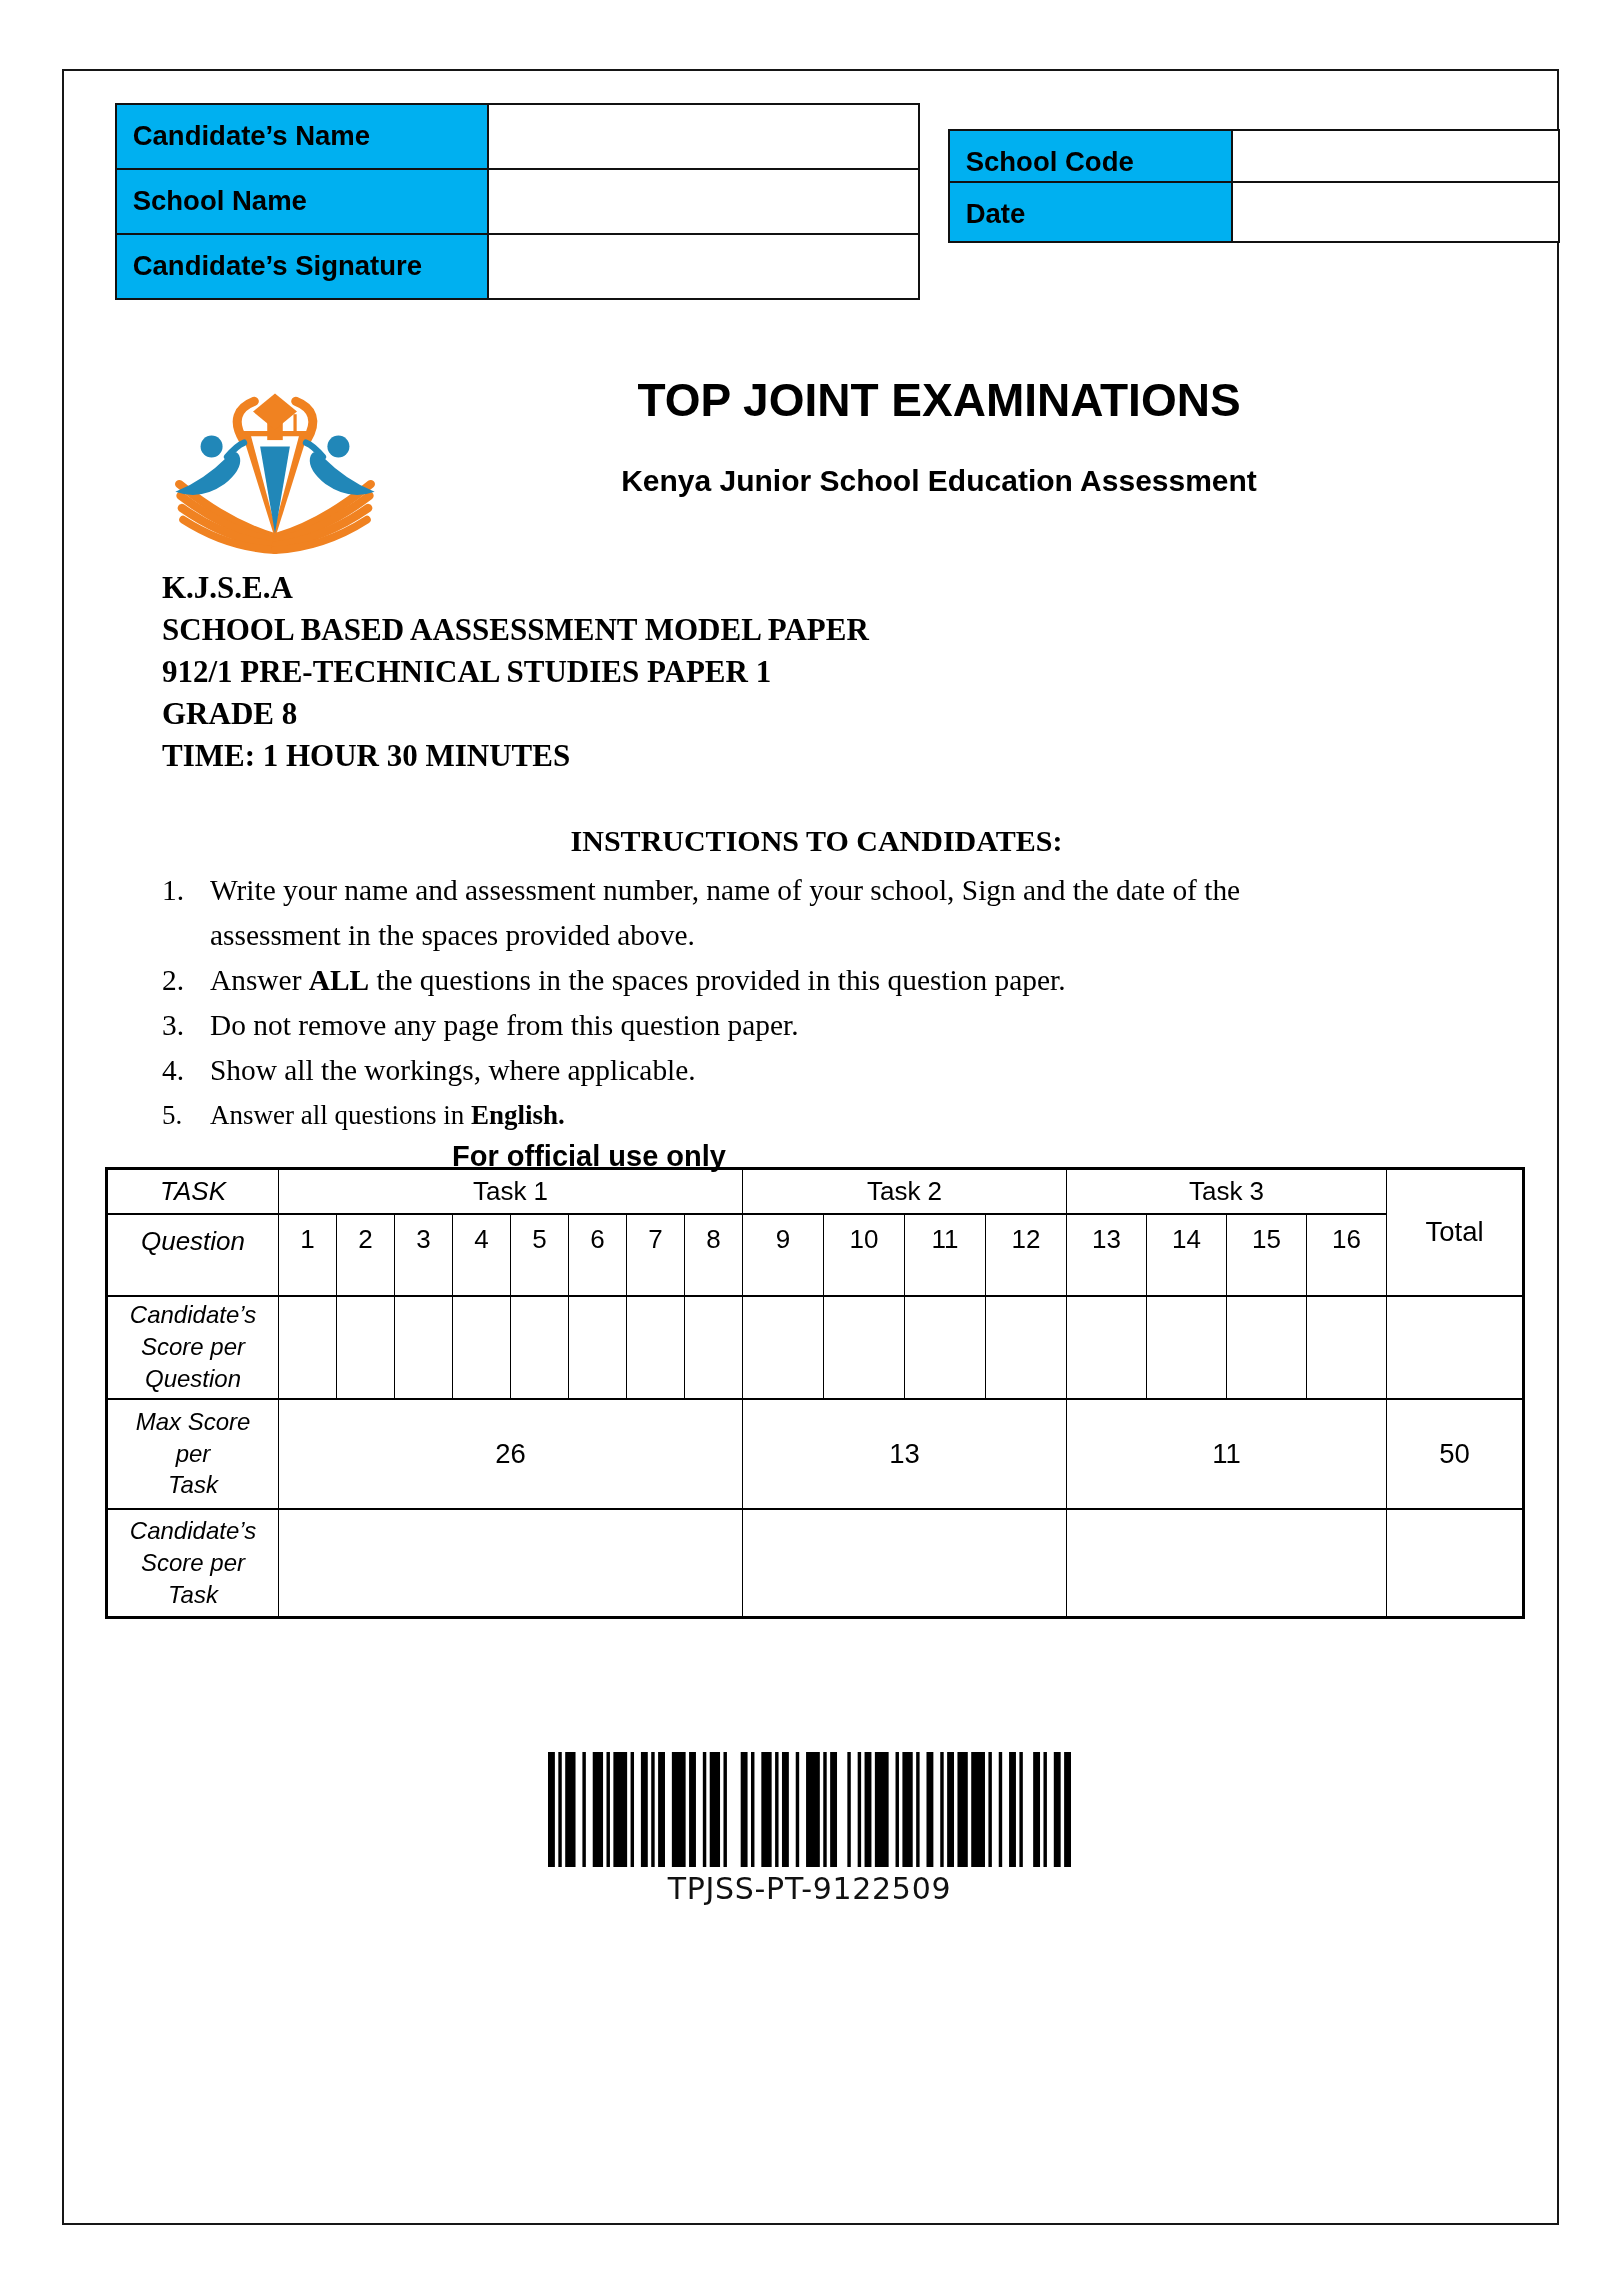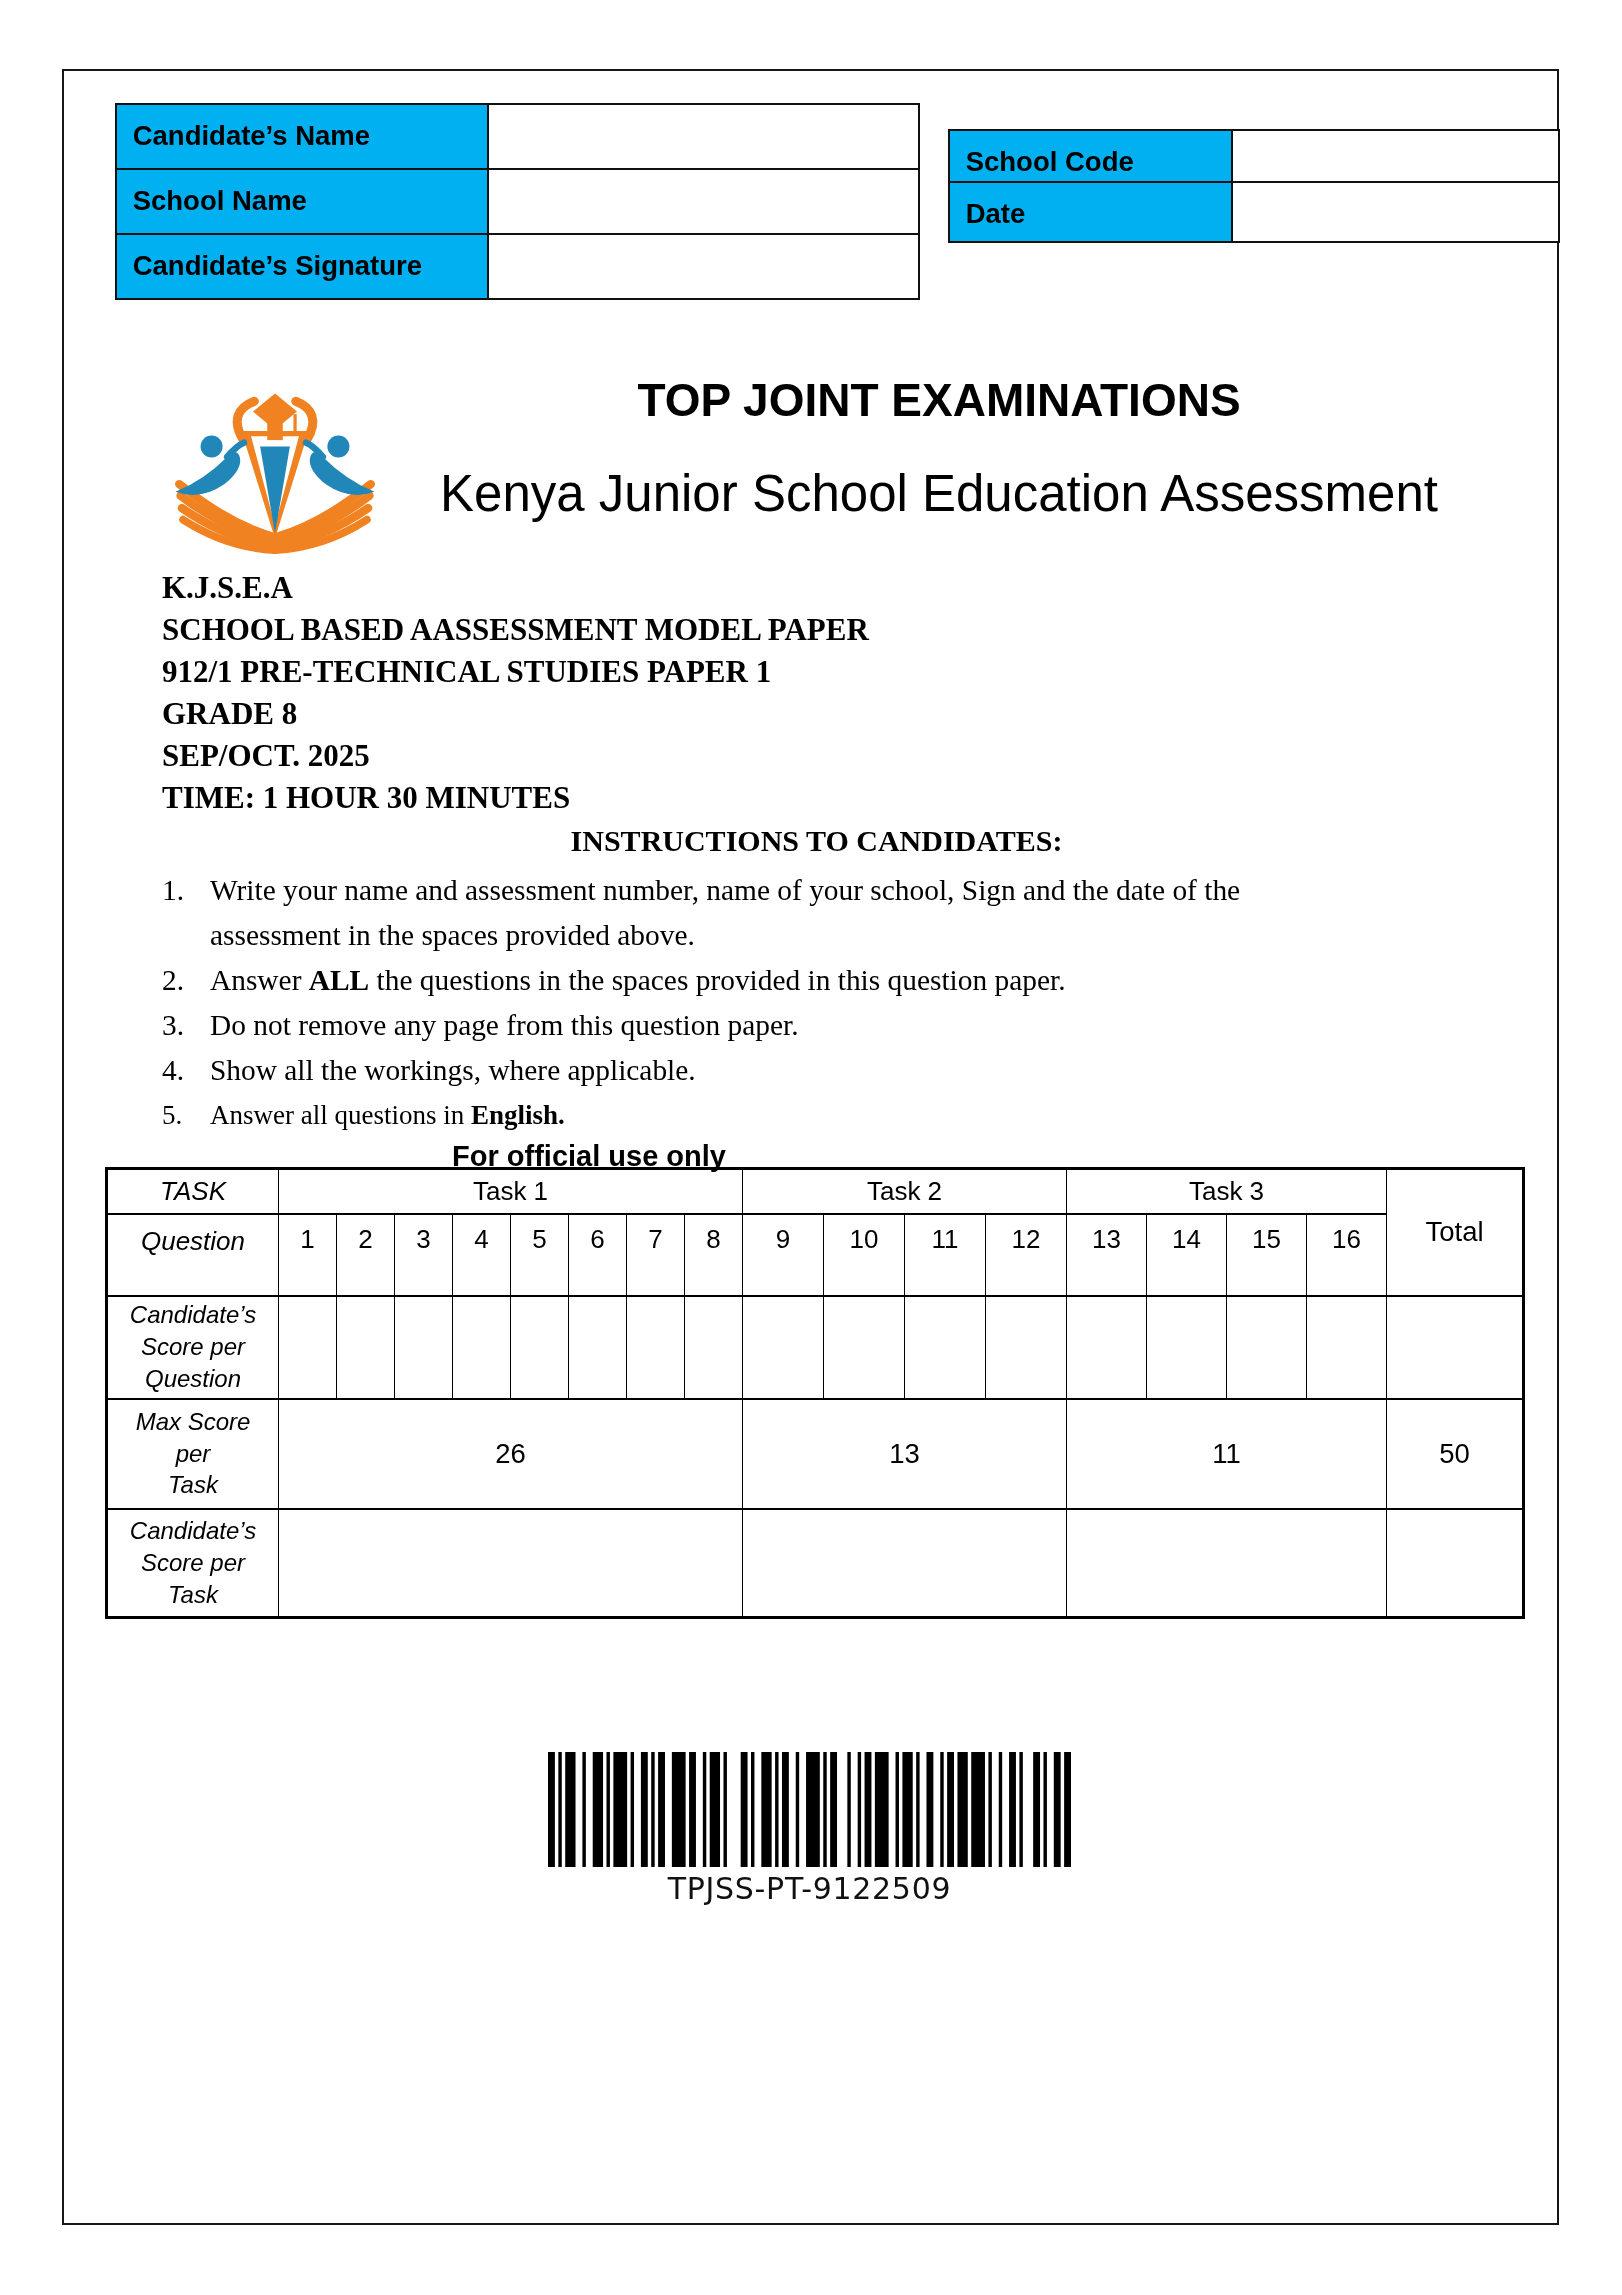--- a/index.html
+++ b/index.html
@@ -19,21 +19,21 @@
   #left-header-table th{width:348px;}
   #left-header-table td{width:429px;}
   #left-header-table tr{height:65px;}
   #right-header-table{left:948px;top:129px;}
   #right-header-table th{width:259px;}
   #right-header-table td{width:325px;}
 
   
   .masthead-text{position:absolute;left:327px;top:373px;width:1224px;text-align:center;}
   .main-title{font-size:46px;font-weight:bold;letter-spacing:0px;}
-  .sub-title{margin-top:37px;font-size:51px;font-weight:normal;}
+  .sub-title{margin-top:37px;font-size:30px;font-weight:bold;}
   .logo-box{position:absolute;left:165px;top:386px;width:220px;height:169px;}
   .logo-box svg{width:100%;height:100%;}
 
   
   .exam-info{position:absolute;left:162px;top:567px;
     font-family:"Liberation Serif",serif;font-weight:bold;font-size:31px;line-height:42px;}
 
   
   .instr-heading{position:absolute;left:162px;top:824px;width:1309px;text-align:center;
     font-family:"Liberation Serif",serif;font-weight:bold;font-size:30px;}
@@ -147,21 +147,20 @@
   <div class="masthead-text">
     <div class="main-title">TOP JOINT EXAMINATIONS</div>
     <div class="sub-title">Kenya Junior School Education Assessment</div>
   </div>
 
   <div class="exam-info">
       <div>K.J.S.E.A</div>
       <div>SCHOOL BASED AASSESSMENT MODEL PAPER</div>
       <div>912/1 PRE-TECHNICAL STUDIES PAPER 1</div>
       <div>GRADE 8</div>
-      <div>SEP/OCT. 2025</div>
       <div>TIME: 1 HOUR 30 MINUTES</div>
     </div>
 
   <div class="instr-heading">INSTRUCTIONS TO CANDIDATES:</div>
   <div class="instr-list">
       <div class="instr-item">
         <span class="num">1.</span>
         <div class="itext"><span>Write your name and assessment number, name of your school, Sign and the date of the</span><br><span>assessment in the spaces provided above.</span></div>
       </div>
       <div class="instr-item">

